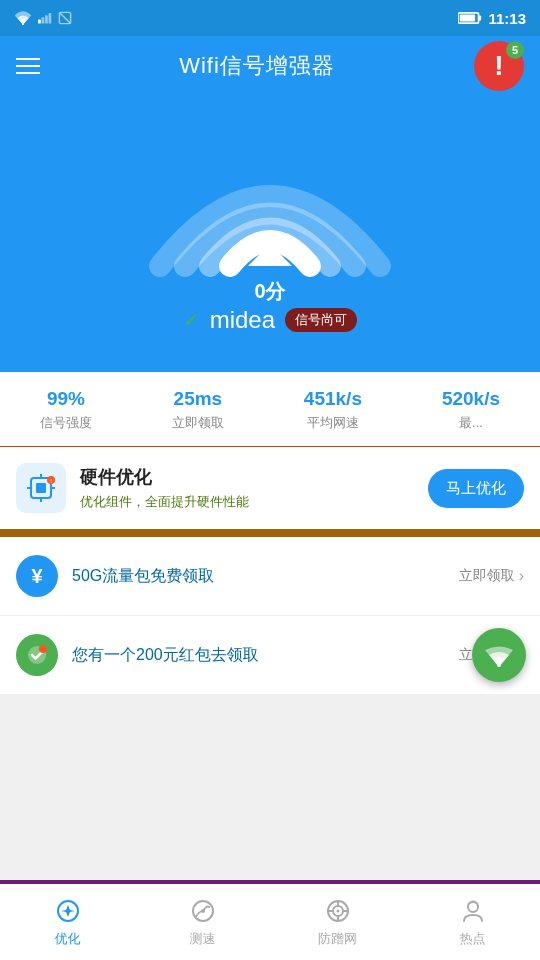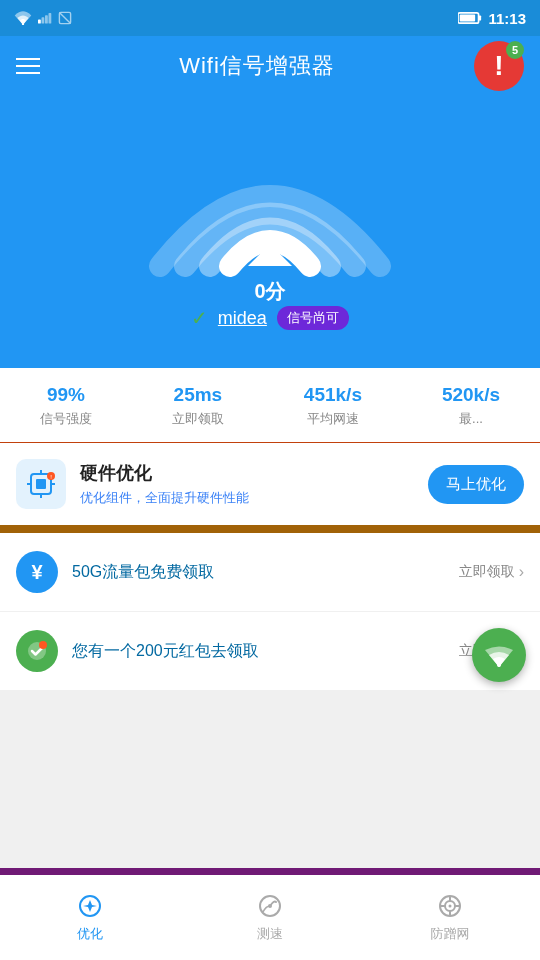--- a/index.html
+++ b/index.html
@@ -94,23 +94,23 @@
     }
 
     
     .network-row {
       display: flex;
       align-items: center;
       gap: 10px;
       margin-bottom: 18px;
     }
     .check-icon { color: #4CAF50; font-size: 20px; }
-    .network-name { color: white; font-size: 18px; font-weight: 500; text-decoration: underline; }
+    .network-name { color: white; font-size: 24px; font-weight: 500; }
     .signal-badge {
-      background: #6d28d9;
+      background: #7f1d1d;
       color: white;
       font-size: 13px;
       padding: 3px 10px;
       border-radius: 12px;
     }
 
     
     .boost-btn {
       background: white;
       border: none;
@@ -168,21 +168,21 @@
     }
     .hw-icon-wrap {
       width: 50px; height: 50px;
       background: #e3f2fd;
       border-radius: 10px;
       display: flex; align-items: center; justify-content: center;
       flex-shrink: 0;
     }
     .hw-text { flex: 1; }
     .hw-title { font-size: 18px; color: #222; font-weight: 600; }
-    .hw-desc { font-size: 13px; color: #3b82f6; margin-top: 4px; }
+    .hw-desc { font-size: 13px; color: #4d7c0f; margin-top: 4px; }
     .optimize-btn {
       background: #2196F3;
       color: white;
       border: none;
       border-radius: 20px;
       padding: 10px 18px;
       font-size: 15px;
       cursor: pointer;
       white-space: nowrap;
     }
@@ -210,23 +210,23 @@
       display: flex; align-items: center; gap: 4px;
       color: #888; font-size: 14px;
     }
     .chevron { font-size: 16px; color: #aaa; }
 
     
     .bottom-nav {
       position: absolute;
       bottom: 0; left: 0;
       width: 540px;
-      height: 92px;
+      height: 80px;
       background: white;
-      border-top: 7px solid #701a75;
+      border-top: 4px solid #701a75;
       display: flex;
       justify-content: space-around;
       align-items: center;
     }
     .nav-item {
       display: flex;
       flex-direction: column;
       align-items: center;
       gap: 5px;
       cursor: pointer;
@@ -411,13 +411,22 @@
       <circle cx="14" cy="14" r="5" stroke="#aaa" stroke-width="2"></circle>
       <circle cx="14" cy="14" r="1.5" fill="#aaa"></circle>
       <line x1="4" y1="14" x2="9" y2="14" stroke="#aaa" stroke-width="2"></line>
       <line x1="19" y1="14" x2="24" y2="14" stroke="#aaa" stroke-width="2"></line>
       <line x1="14" y1="4" x2="14" y2="9" stroke="#aaa" stroke-width="2"></line>
       <line x1="14" y1="19" x2="14" y2="24" stroke="#aaa" stroke-width="2"></line>
     </svg>
     <span class="nav-label">防蹭网</span>
   </div>
 
+  <div class="nav-item">
+    <svg width="28" height="28" viewBox="0 0 28 28" fill="none">
+      <circle cx="14" cy="10" r="5" stroke="#aaa" stroke-width="2"></circle>
+      <path d="M5 24 Q5 18 14 18 Q23 18 23 24" stroke="#aaa" stroke-width="2" stroke-linecap="round" fill="none"></path>
+      <path d="M9 7 Q11 4 14 4" stroke="#aaa" stroke-width="1.5" stroke-linecap="round" fill="none" opacity="0.5"></path>
+      <path d="M19 7 Q17 4 14 4" stroke="#aaa" stroke-width="1.5" stroke-linecap="round" fill="none" opacity="0.5"></path>
+    </svg>
+    <span class="nav-label">热点</span>
+  </div>
 </div>
 
 </body></html>

